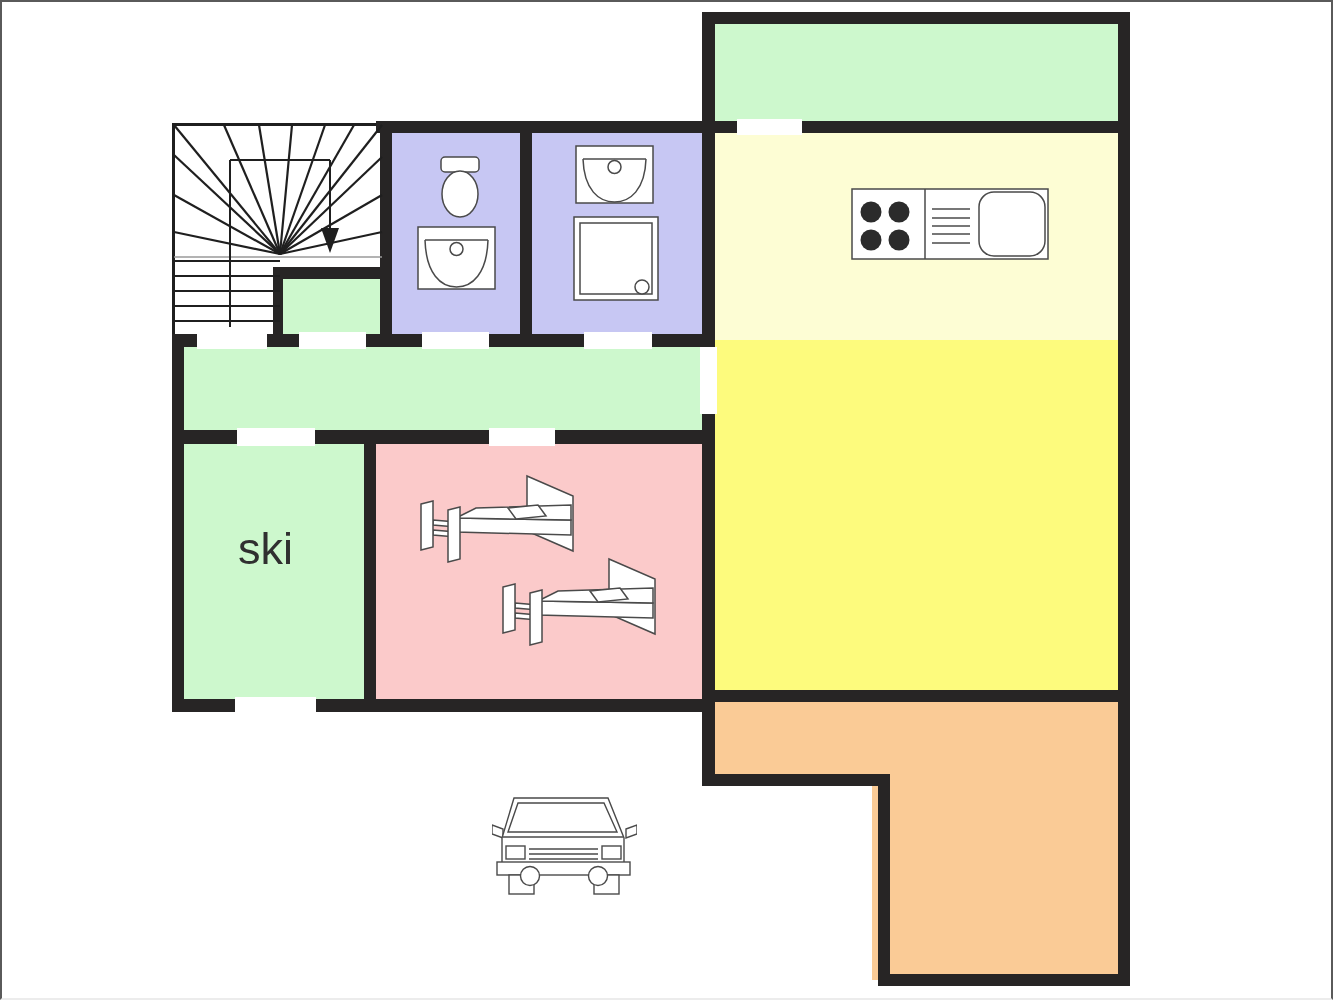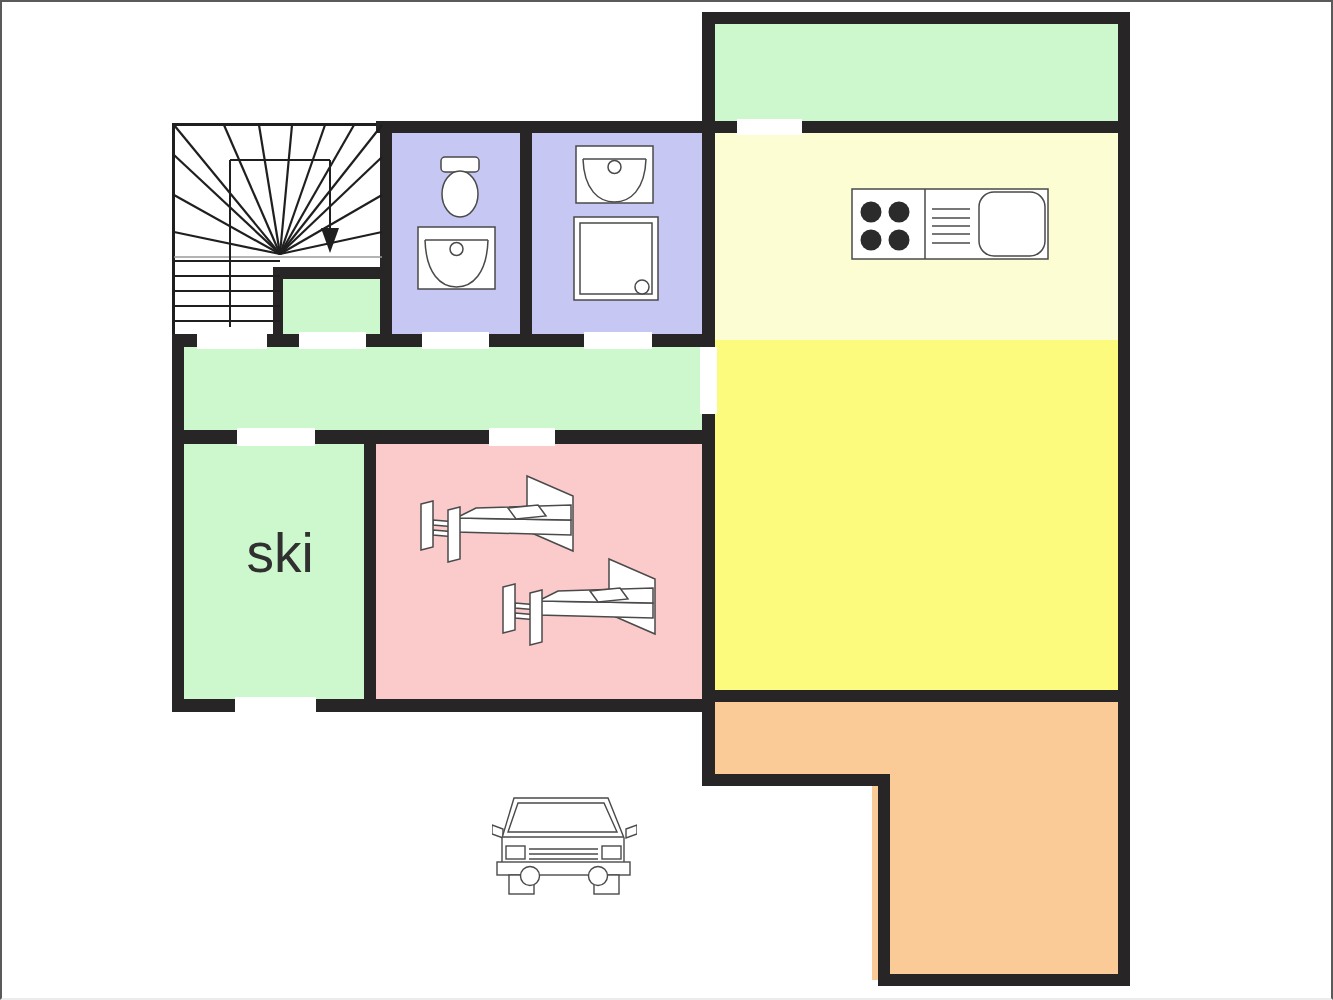--- a/index.html
+++ b/index.html
@@ -19,22 +19,22 @@
   .fill-pink{background:var(--room-pink);}
   .fill-yellow-pale{background:var(--room-yellow-pale);}
   .fill-yellow{background:var(--room-yellow);}
   .fill-orange{background:var(--room-orange);}
   .fill-white{background:#ffffff;}
   .stairs-outline{
     position:absolute;z-index:2;left:170px;top:121px;width:214px;height:212px;
     border-left:3px solid var(--stairs-line);border-top:3px solid var(--stairs-line);
   }
   .room-label{
-    position:absolute;z-index:5;font-size:55px;line-height:1;color:var(--label-text);
-    text-align:center;letter-spacing:0;
+    position:absolute;z-index:5;font-size:45px;line-height:1;color:var(--label-text);
+    letter-spacing:0;
   }
   
   .sline{stroke:var(--stairs-line);stroke-width:2.2;fill:none;}
   .sthin{stroke:#9a9a9a;stroke-width:1.4;fill:none;}
   .sfill{fill:var(--stairs-line);stroke:none;}
   .fx{stroke:var(--fixture-line);stroke-width:1.5;fill:#ffffff;}
   .fxl{stroke:var(--fixture-line);stroke-width:1.5;fill:none;}
   .burner{fill:#2b2b2b;stroke:none;}
   .car{stroke:var(--fixture-line);stroke-width:1.4;fill:#ffffff;}
   .carl{stroke:var(--fixture-line);stroke-width:1.4;fill:none;}

